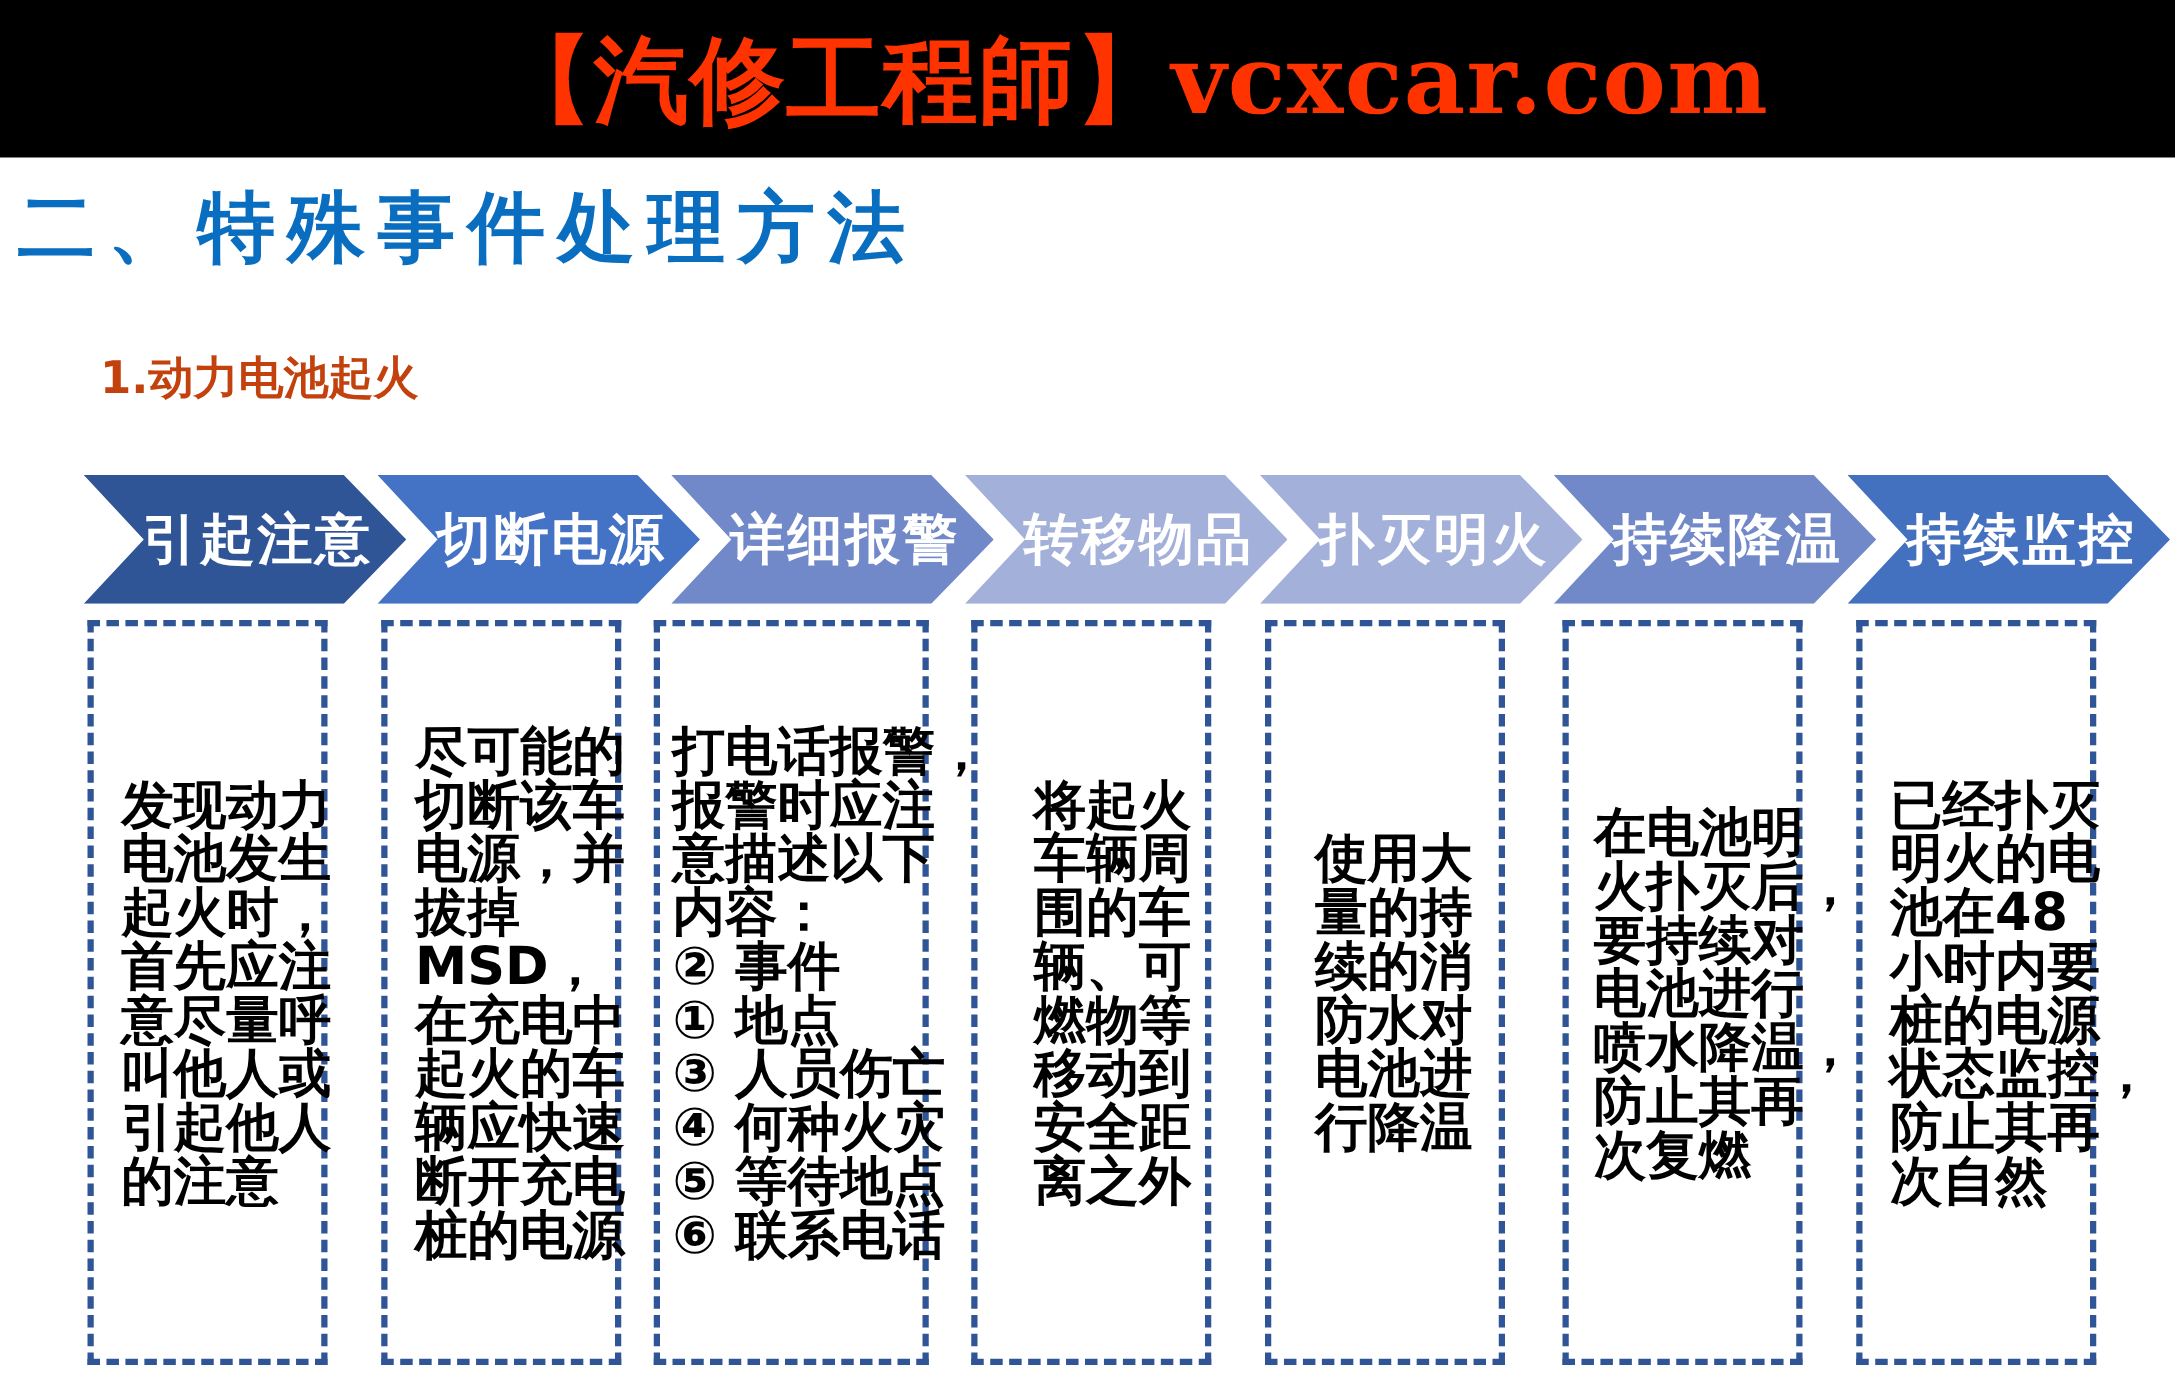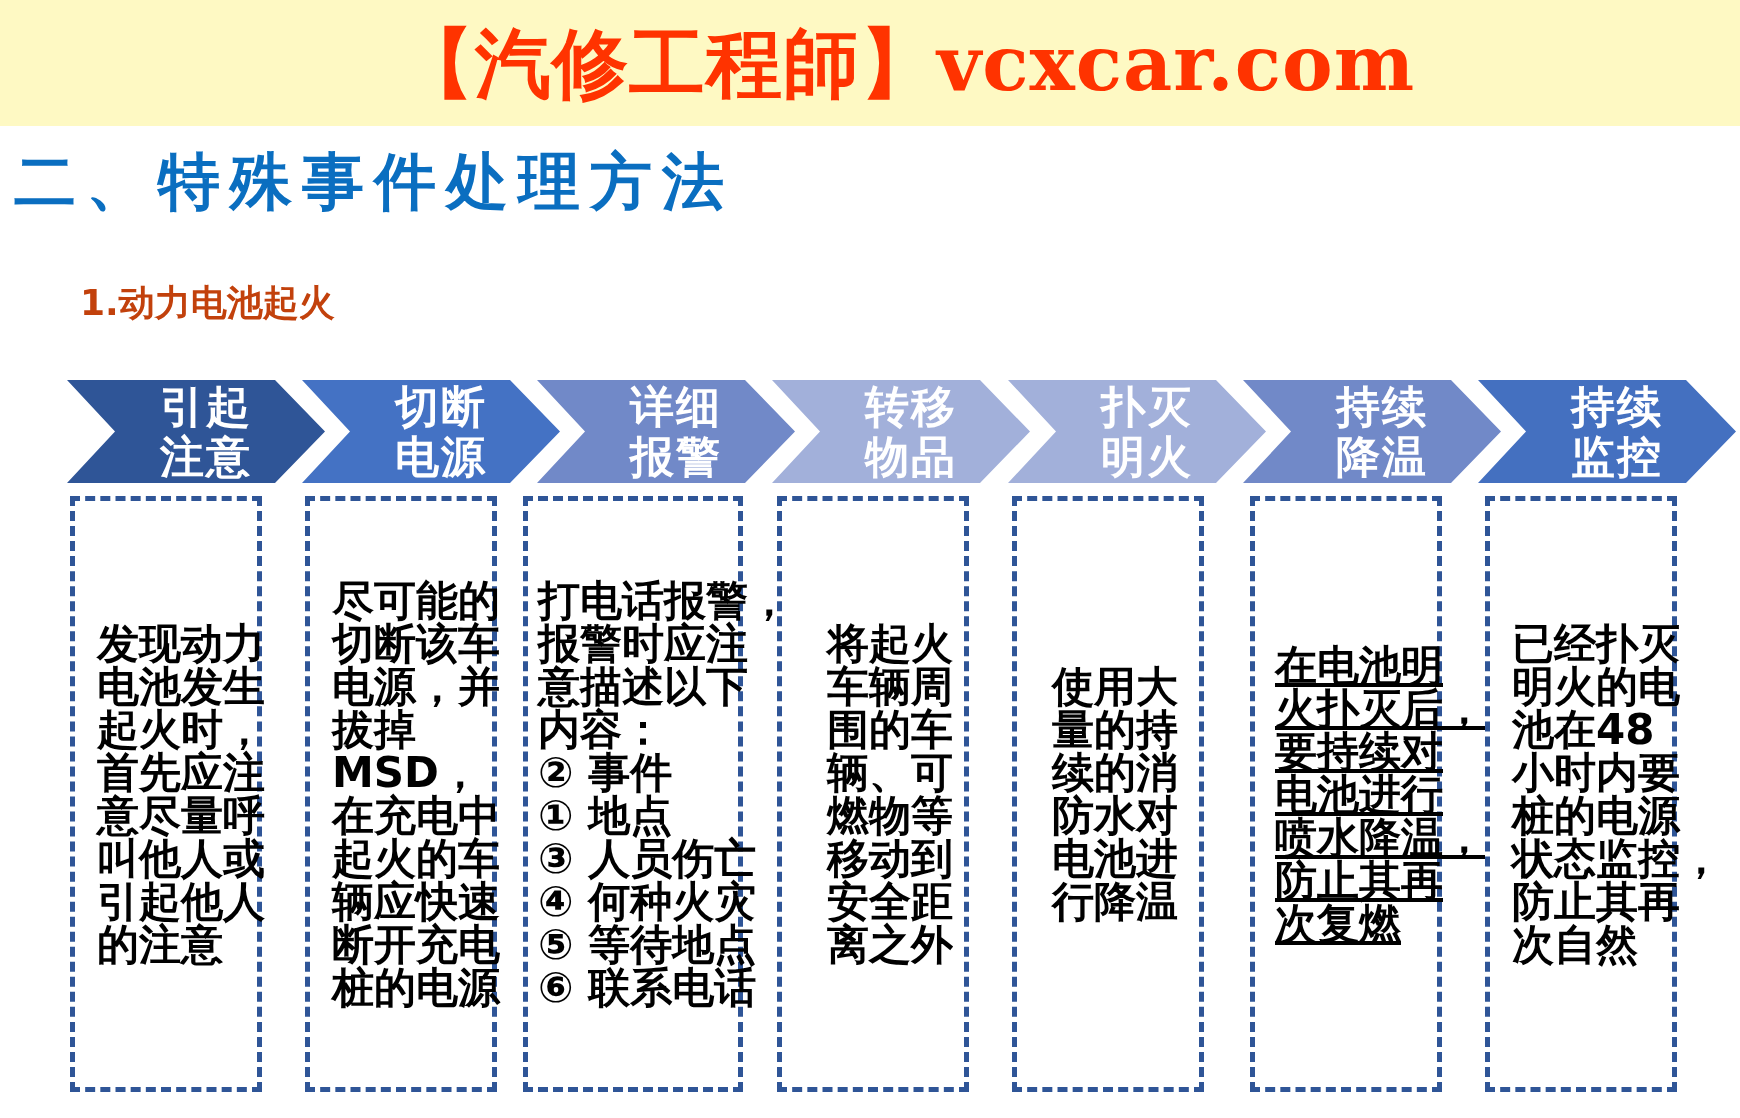--- a/index.html
+++ b/index.html
@@ -1,27 +1,27 @@
 <!DOCTYPE html>
 <html><head>
 <meta charset="utf-8">
 <style>
   html, body { margin:0; padding:0; }
   body { width:1740px; height:1118px; position:relative; background:#ffffff; overflow:hidden;
          font-family:"DejaVu Sans", sans-serif; }
-  .banner { position:absolute; left:0; top:0; width:1740px; height:126px; background:#fef9c3; }
+  .banner { position:absolute; left:0; top:0; width:1740px; height:126px; background:#000000; }
   .banner-text { position:absolute; left:398px; top:14px; font-family:"DejaVu Serif", serif;
          font-weight:bold; font-size:76px; color:#ff3300; white-space:nowrap; letter-spacing:1px; line-height:100px; }
   .section-title { position:absolute; left:14px; top:140px; font-size:62px; font-weight:bold; color:#0a6ec0;
          letter-spacing:10px; line-height:84px; white-space:nowrap;text-align:center; }
   .subtitle { position:absolute; left:80px; top:278px; font-size:36px; font-weight:bold; color:#c2410c;
          line-height:50px; white-space:nowrap; }
   .chevron { position:absolute; top:380px; height:103px; width:258px; }
   .chevron svg { position:absolute; left:0; top:0; }
-  .chevron-label { position:absolute; top:0; height:103px; display:flex; flex-direction:column; justify-content:center;
+  .chevron-label { position:absolute; top:0; height:103px; display:flex; justify-content:center;
          align-items:center; color:#fff; font-weight:bold; font-size:44px; line-height:50px; width:100%;
          overflow:hidden; letter-spacing:2px; }
   .box { position:absolute; top:496px; height:596px; border:5px dashed #2f5597; box-sizing:border-box;
          display:flex; align-items:center; }
   .box-text { font-weight:bold; font-size:42px; line-height:43px; color:#000; }
   .box-text .line { display:block; white-space:nowrap; }
 </style>
 </head>
 <body>
 
@@ -142,21 +142,21 @@
     </div>
     <div class="chevron" style="left: 1243px;">
       <svg width="258" height="103">
     <polygon points="0,0 208,0 258,51.5 208,103 0,103 48,51.5" fill="#7189c8"></polygon>
       </svg>
       <div class="chevron-label" style="padding-left: 20px; box-sizing: border-box;">
         <span>持续</span>
         <span>降温</span>
       </div>
     </div>
-    <div class="box" style="left: 1250px; width: 192px; padding-left: 20px; text-decoration: underline;">
+    <div class="box" style="left: 1250px; width: 192px; padding-left: 20px;">
       <div class="box-text">
         <span class="line">在电池明</span>
         <span class="line">火扑灭后，</span>
         <span class="line">要持续对</span>
         <span class="line">电池进行</span>
         <span class="line">喷水降温，</span>
         <span class="line">防止其再</span>
         <span class="line">次复燃</span>
       </div>
     </div>

